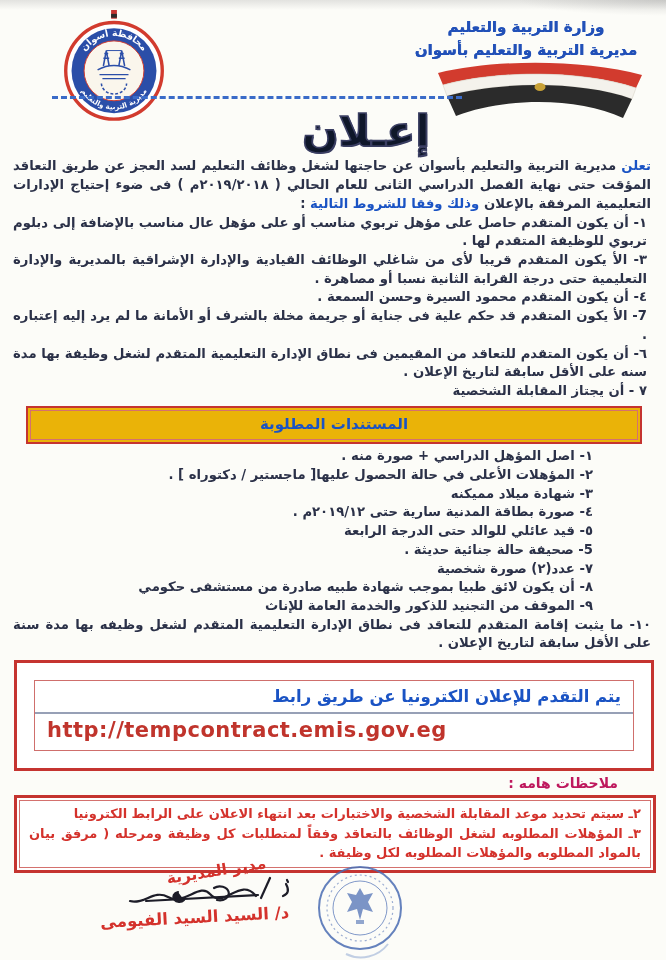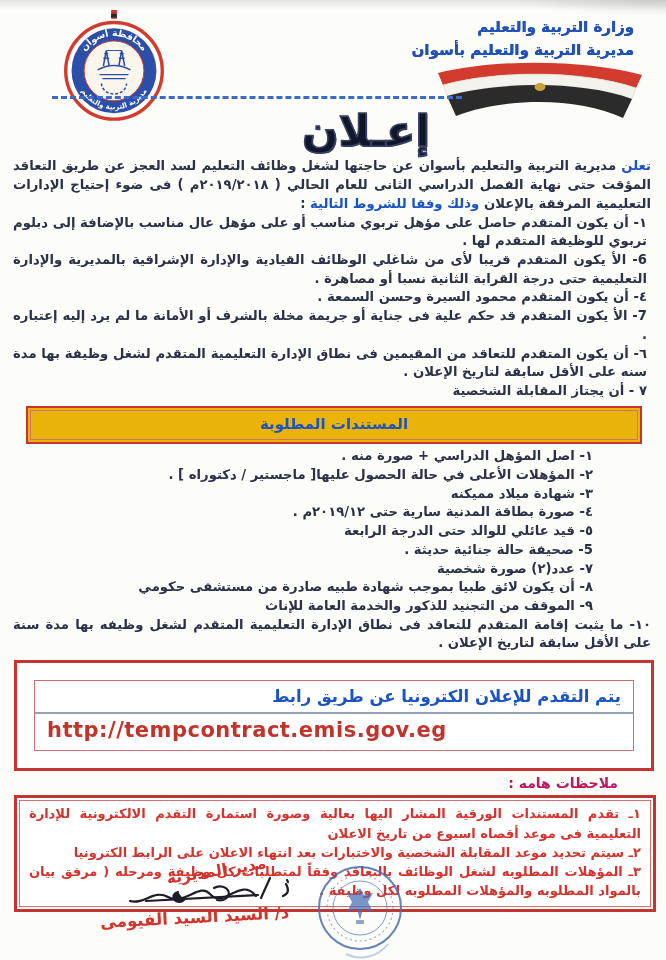--- a/index.html
+++ b/index.html
@@ -10,21 +10,21 @@
     color:#2b3148;direction:rtl;font-size:13.2px;line-height:1.42;
   }
   .scan-top{position:absolute;top:0;left:0;width:100%;height:10px;
     background:linear-gradient(180deg,rgba(150,150,150,.25),rgba(150,150,150,0));}
   .scan-corner{position:absolute;top:0;right:0;width:150px;height:16px;
     background:radial-gradient(ellipse at top right,rgba(140,140,140,.3),rgba(140,140,140,0) 70%);}
 
   
   .header{position:relative;height:112px;}
   .logo{position:absolute;left:58px;top:10px;width:112px;height:112px;}
-  .ministry{position:absolute;right:32px;top:16px;width:236px;
+  .ministry{position:absolute;right:22px;top:16px;width:236px;text-align:center;
     color:#2150b8;font-size:15px;line-height:1.5;
     text-shadow:0 0 .6px #2150b8, .4px .4px 0 rgba(33,80,184,.5);}
   .flag{position:absolute;right:8px;top:58px;width:238px;height:64px;}
   .dashline{position:absolute;left:52px;top:96px;width:410px;border-top:3px dashed #3a6bc8;}
 
   
   .doc-title{text-align:center;padding-left:66px;margin-top:-4px;
     font-size:43px;line-height:1.1;color:#0f172a;
     -webkit-text-stroke:1.6px #3b3f63;text-shadow:1px 1px 0 #3b3f63;}
 
@@ -120,21 +120,21 @@
     <div class="dashline"></div>
   </div>
 
   <div class="doc-title">إعـلان</div>
 
   <p class="intro"><span class="blu">تعلن</span><span> مديرية التربية والتعليم بأسوان عن حاجتها لشغل وظائف التعليم لسد العجز عن طريق التعاقد المؤقت حتى نهاية الفصل الدراسي الثانى للعام الحالي ( ٢٠١٩/٢٠١٨م ) فى ضوء إحتياج الإدارات التعليمية المرفقة بالإعلان </span><span class="blu">وذلك وفقا للشروط التالية</span><span> :</span></p>
 
   <ol class="plain-list">
 
   <li>١- أن يكون المتقدم حاصل على مؤهل تربوي مناسب أو على مؤهل عال مناسب بالإضافة إلى دبلوم تربوي للوظيفة المتقدم لها .</li>
-      <li>6- الأ يكون المتقدم قريبا لأى من شاغلي الوظائف القيادية والإدارة الإشراقية بالمديرية والإدارة التعليمية حتى درجة القرابة الثانية نسبا أو مصاهرة .</li>
+      <li>٣- الأ يكون المتقدم قريبا لأى من شاغلي الوظائف القيادية والإدارة الإشراقية بالمديرية والإدارة التعليمية حتى درجة القرابة الثانية نسبا أو مصاهرة .</li>
       <li>٤- أن يكون المتقدم محمود السيرة وحسن السمعة .</li>
       <li>7- الأ يكون المتقدم قد حكم علية فى جناية أو جريمة مخلة بالشرف أو الأمانة ما لم يرد إليه إعتباره .</li>
       <li>٦- أن يكون المتقدم للتعاقد من المقيمين فى نطاق الإدارة التعليمية المتقدم لشغل وظيفة بها مدة سنه على الأقل سابقة لتاريخ الإعلان .</li>
       <li>٧ - أن يجتاز المقابلة الشخصية</li>
     </ol>
 
   <div class="docs-box">
     <div class="docs-box-inner">المستندات المطلوبة</div>
   </div>
 
@@ -156,21 +156,20 @@
     <div class="apply-box-inner">
       <div class="apply-head">يتم التقدم للإعلان الكترونيا عن طريق رابط</div>
       <div class="apply-url">http://tempcontract.emis.gov.eg</div>
     </div>
   </div>
 
   <div class="notes-label">ملاحظات هامه :</div>
   <div class="notes-box">
     <div class="notes-box-inner">
 
-    <p>١ـ تقدم المستندات الورقية المشار اليها بعالية وصورة استمارة التقدم الالكترونية للإدارة التعليمية فى موعد أقصاه اسبوع من تاريخ الاعلان</p>
         <p>٢ـ سيتم تحديد موعد المقابلة الشخصية والاختبارات بعد انتهاء الاعلان على الرابط الكترونيا</p>
         <p>٣ـ المؤهلات المطلوبه لشغل الوظائف بالتعاقد وفقاً لمتطلبات كل وظيفة ومرحله ( مرفق بيان بالمواد المطلوبه والمؤهلات المطلوبه لكل وظيفة .</p>
       </div>
   </div>
 
   <div class="footer">
     <div class="sig-title">مدير المديرية</div>
 
     <div class="sig-scrawl">
       <svg width="180" height="56" viewBox="0 0 180 56">

